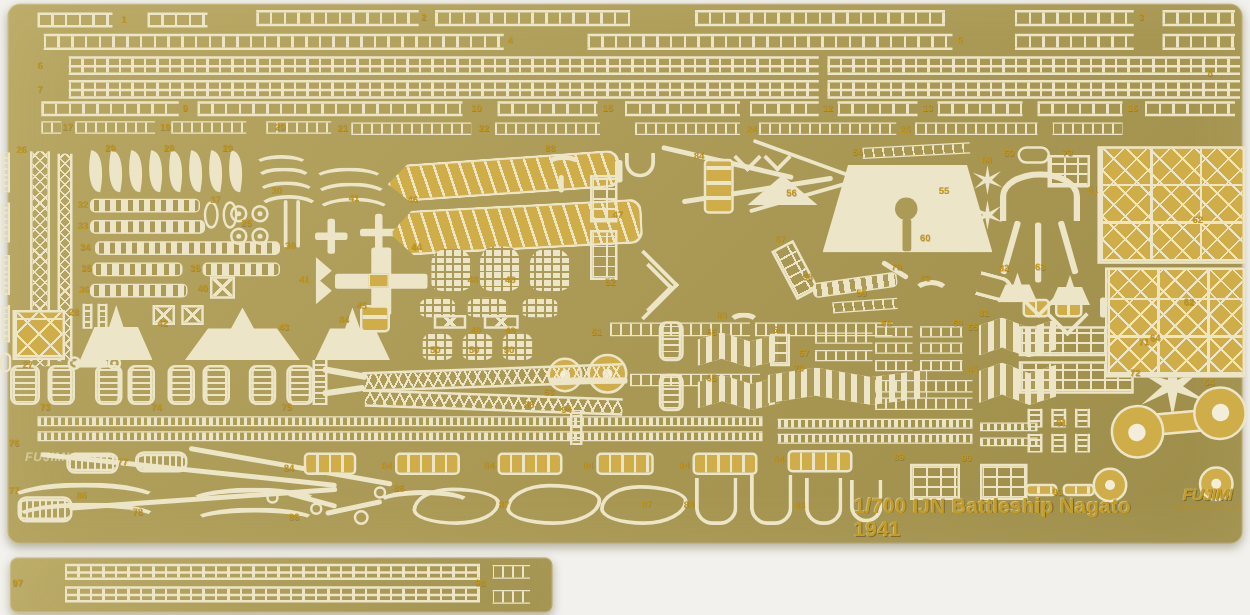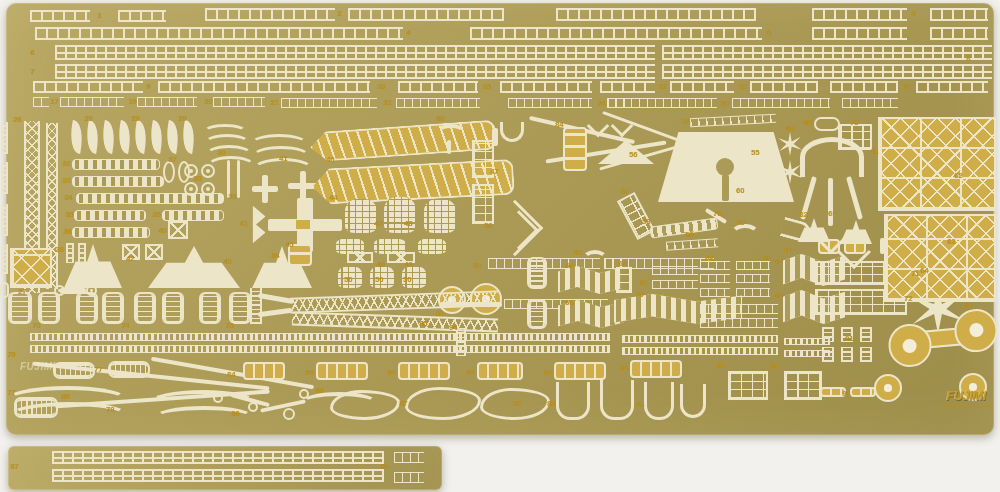--- a/index.html
+++ b/index.html
@@ -383,21 +383,21 @@
       <span class="plabel" style="left: 30px; top: 68px;">7</span>
       <span class="plabel" style="left: 966px; top: 55px;">8</span>
       <span class="plabel" style="left: 146px; top: 83px;">9</span>
       <span class="plabel" style="left: 377px; top: 83px;">10</span>
       <span class="plabel" style="left: 482px; top: 83px;">15</span>
       <span class="plabel" style="left: 658px; top: 83px;">12</span>
       <span class="plabel" style="left: 738px; top: 83px;">13</span>
       <span class="plabel" style="left: 902px; top: 83px;">16</span>
       <span class="plabel" style="left: 50px; top: 98px;">17</span>
       <span class="plabel" style="left: 128px; top: 98px;">19</span>
-      <span class="plabel" style="left: 204px; top: 98px;">20</span>
+      <span class="plabel" style="left: 220px; top: 98px;">20</span>
       <span class="plabel" style="left: 270px; top: 99px;">21</span>
       <span class="plabel" style="left: 383px; top: 99px;">22</span>
       <span class="plabel" style="left: 597px; top: 100px;">24</span>
       <span class="plabel" style="left: 720px; top: 100px;">25</span>
       <span class="plabel" style="left: 13px; top: 116px;">26</span>
       <span class="plabel" style="left: 18px; top: 288px;">27</span>
       <span class="plabel" style="left: 55px; top: 246px;">28</span>
       <span class="plabel" style="left: 84px; top: 115px;">29</span>
       <span class="plabel" style="left: 131px; top: 115px;">29</span>
       <span class="plabel" style="left: 178px; top: 115px;">29</span>
@@ -488,17 +488,18 @@
       <span class="plabel" style="left: 715px; top: 362px;">89</span>
       <span class="plabel" style="left: 769px; top: 363px;">90</span>
       <span class="plabel" style="left: 845px; top: 335px;">91</span>
       <span class="plabel" style="left: 842px; top: 390px;">93</span>
       <span class="plabel" style="left: 449px; top: 324px;">94</span>
       <span class="plabel" style="left: 785px; top: 125px;">68</span>
       <span class="plabel" style="left: 10px; top: 463px;">97</span>
       <span class="plabel" style="left: 380px; top: 463px;">98</span>
     </div>
   <div id="etched">FUJIMI</div>
+  <div id="title">1/700 IJN Battleship Nagato 1941</div>
   <div id="brand">
     <div class="bname">FUJIMI</div>
     <div class="bsub">FUJIMI MOKEI CO.,LTD.</div>
   </div>
 </div>
 
 </body></html>

